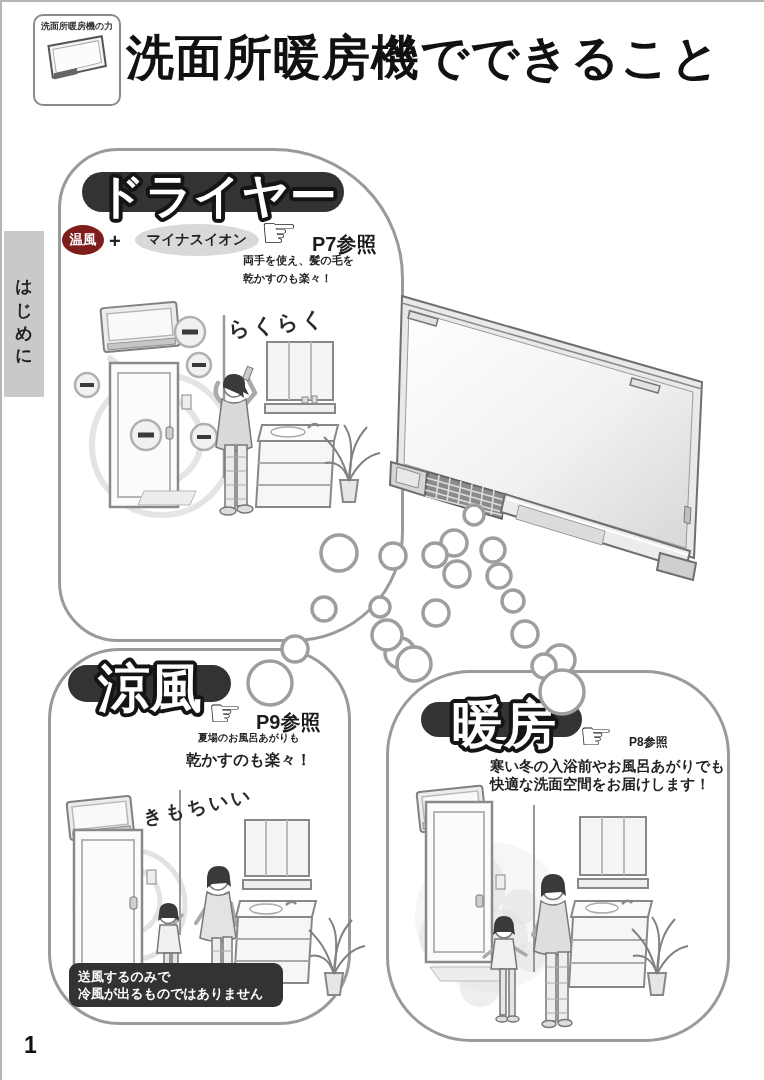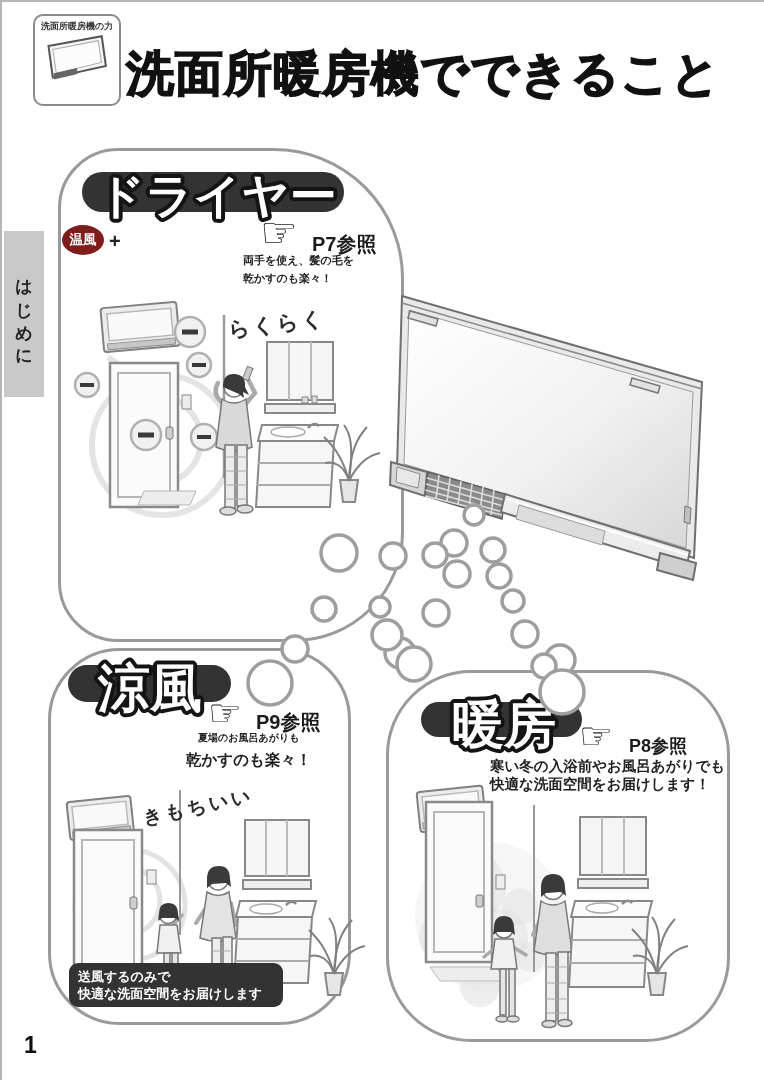--- a/index.html
+++ b/index.html
@@ -5,22 +5,22 @@
   html,body{margin:0;padding:0;background:#fff;}
   .page{position:relative;width:764px;height:1080px;background:#fff;overflow:hidden;
         font-family:"Liberation Sans","DejaVu Sans",sans-serif;color:#1a1a1a;
         border-top:2px solid #b5b5b5;border-left:2px solid #b5b5b5;box-sizing:border-box;}
   .abs{position:absolute;}
   svg{overflow:visible;}
   
   .hd-iconbox{left:31px;top:12px;width:84px;height:88px;border:2px solid #8a8a8a;border-radius:10px;
               background:#fff;z-index:7;text-align:center;}
   .hd-iconbox .lbl{display:block;font-size:9px;color:#333;margin-top:4px;letter-spacing:0px;font-weight:600;}
-  .hd-title{left:124px;top:24px;font-size:48px;font-weight:700;color:#111;letter-spacing:1px;
-            -webkit-text-stroke:1.5px #111;z-index:7;white-space:nowrap;margin-top:16px;}
+  .hd-title{left:124px;top:24px;font-size:48px;font-weight:400;color:#111;letter-spacing:1px;
+            -webkit-text-stroke:1.5px #111;z-index:7;white-space:nowrap;}
   
   .tab{left:2px;top:229px;width:40px;height:166px;background:#c9c9c9;z-index:7;
        display:flex;align-items:center;justify-content:center;}
   .tab span{writing-mode:vertical-rl;font-size:17px;color:#222;letter-spacing:4px;font-weight:600;}
   
   .bubble{border:3.5px solid #9a9a9a;background:#fff;z-index:2;box-sizing:border-box;}
   .bub-dryer{left:56px;top:146px;width:346px;height:494px;border-radius:60px 130px 110px 60px;}
   .bub-cool{left:46px;top:646px;width:303px;height:377px;border-radius:72px;}
   .bub-heat{left:384px;top:668px;width:344px;height:372px;border-radius:85px;}
   
@@ -71,20 +71,23 @@
   <div class="abs bubble bub-heat"></div>
 
   <div class="abs pill pill-dryer"></div>
   <svg class="abs pill-text" style="left:70px;top:152px;width:290px;height:80px;" viewBox="0 0 290 80">
     <text x="145" y="58" text-anchor="middle" font-size="47" font-weight="bold" font-family="Liberation Sans, DejaVu Sans, sans-serif" fill="#ffffff" stroke="#141414" stroke-width="8" paint-order="stroke" stroke-linejoin="round">ドライヤー</text>
   </svg>
   <div class="abs badge-dark">
     <span>温風</span>
   </div>
   <span class="abs plus">+</span>
+  <div class="abs badge-ion">
+    <span>マイナスイオン</span>
+  </div>
   <span class="abs hand" style="left:258px;top:210px;">☞</span>
   <span class="abs ref" style="left:310px;top:229px;">P7参照</span>
   <span class="abs cap" style="left:241px;top:252px;">両手を使え、髪の毛を</span>
   <span class="abs cap" style="left:241px;top:270px;">乾かすのも楽々！</span>
   <span class="abs fx" style="left:226px;top:308px;font-size:21px;transform:rotate(-7deg);">らくらく</span>
 
   <svg class="abs z3" style="left:60px;top:293px;width:330px;height:350px;" viewBox="0 0 330 350">
     <g stroke="#dedede" fill="none" stroke-width="6" opacity="0.8">
       <circle cx="100" cy="150" r="70"></circle>
         <circle cx="95" cy="145" r="44"></circle>
@@ -304,29 +307,29 @@
           <path d="M274,189 C275,158 283,145 292,135"></path>
         <path d="M274,189 C283,171 295,163 305,161"></path>
           <path d="M274,189 C269,173 259,169 250,171"></path>
         <path d="M274,189 C279,153 275,141 269,133"></path>
       </g>
     </g>
   </svg>
 
   <div class="abs note">
     <div>送風するのみで</div>
-    <div>快適な洗面空間をお届けします</div>
+    <div>冷風が出るものではありません</div>
   </div>
 
   <div class="abs pill pill-heat"></div>
   <svg class="abs pill-text" style="left:412px;top:680px;width:180px;height:82px;" viewBox="0 0 180 82">
     <text x="90" y="60" text-anchor="middle" font-size="52" font-weight="bold" font-family="Liberation Sans, DejaVu Sans, sans-serif" fill="#ffffff" stroke="#141414" stroke-width="8" paint-order="stroke" stroke-linejoin="round">暖房</text>
   </svg>
   <span class="abs hand" style="left:577px;top:715px;font-size:38px;">☞</span>
-  <span class="abs ref" style="left:627px;top:732px;font-size:18px;">P8参照</span>
+  <span class="abs ref" style="left:627px;top:732px;font-size:12px;">P8参照</span>
   <span class="abs cap" style="left:488px;top:774px;font-size:14.5px;">快適な洗面空間をお届けします！</span>
   <span class="abs cap" style="left:488px;top:756px;font-size:14.5px;">寒い冬の入浴前やお風呂あがりでも</span>
 
   <svg class="abs z3" style="left:398px;top:775px;width:330px;height:268px;" viewBox="0 0 330 268">
     <g fill="#dedede">
       <circle cx="90" cy="140" r="75" opacity="0.28"></circle>
         <circle cx="70" cy="110" r="36" opacity="0.5"></circle>
       <circle cx="45" cy="160" r="26" opacity="0.5"></circle>
         <circle cx="100" cy="160" r="28" opacity="0.45"></circle>
       <circle cx="80" cy="210" r="20" opacity="0.5"></circle>

